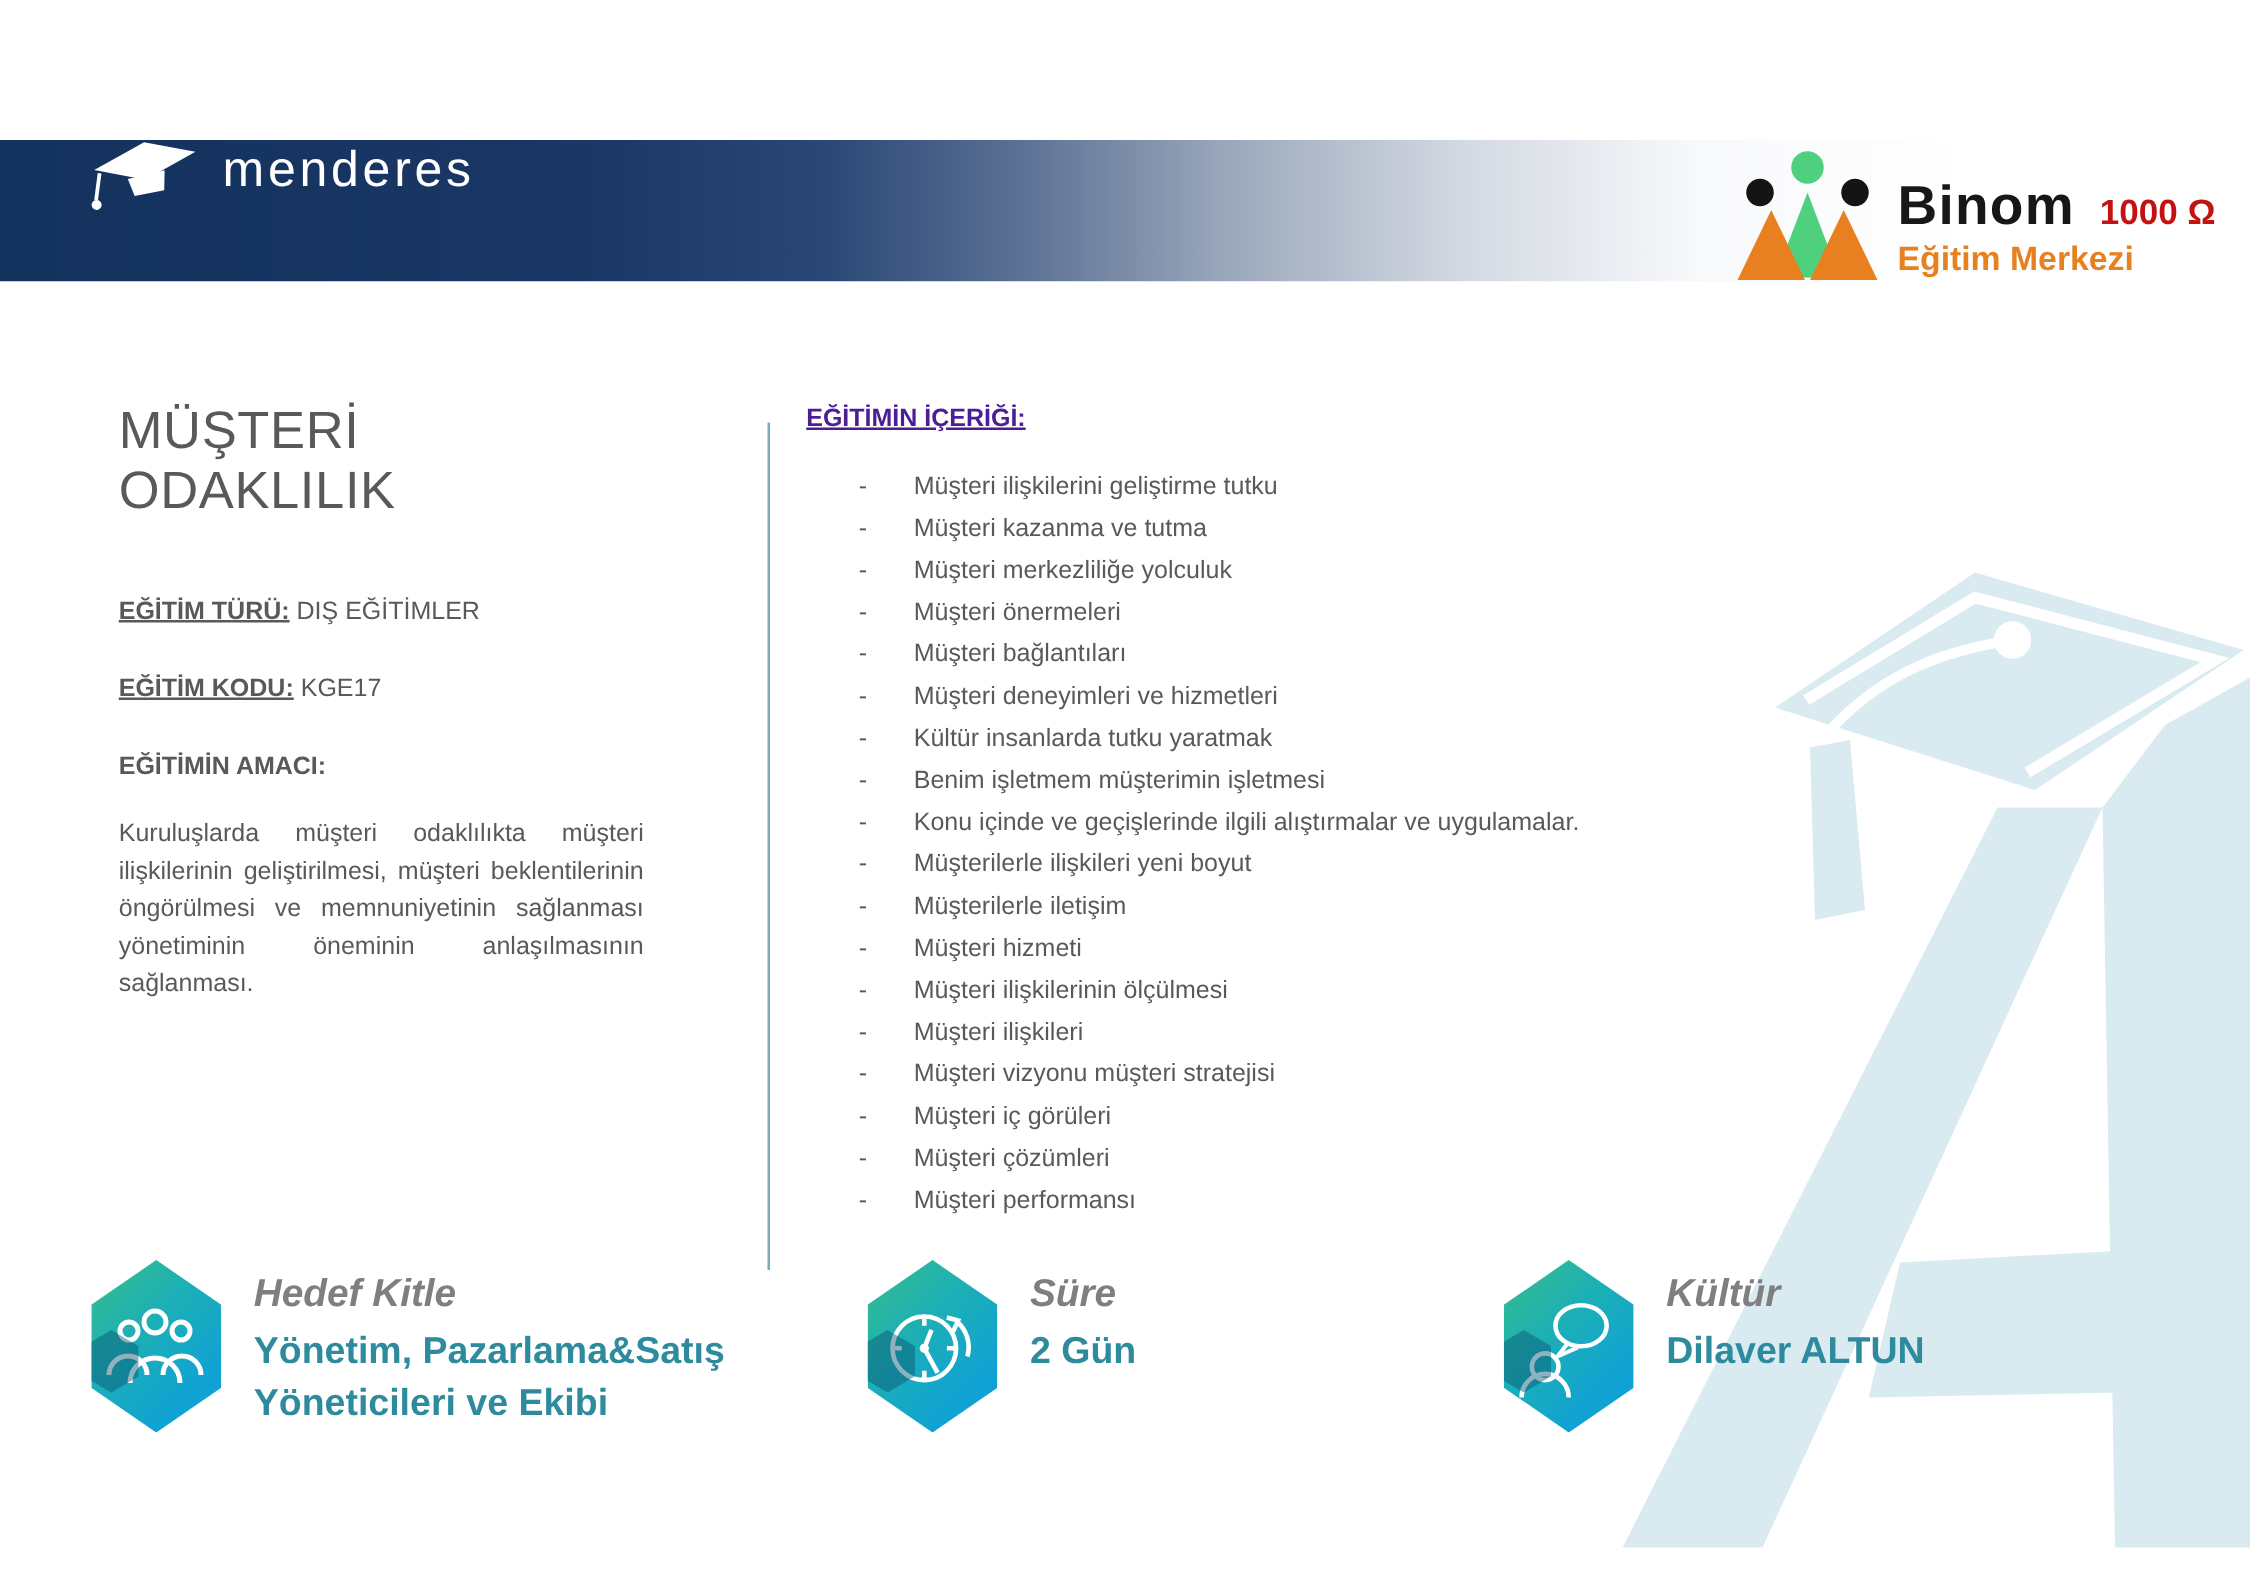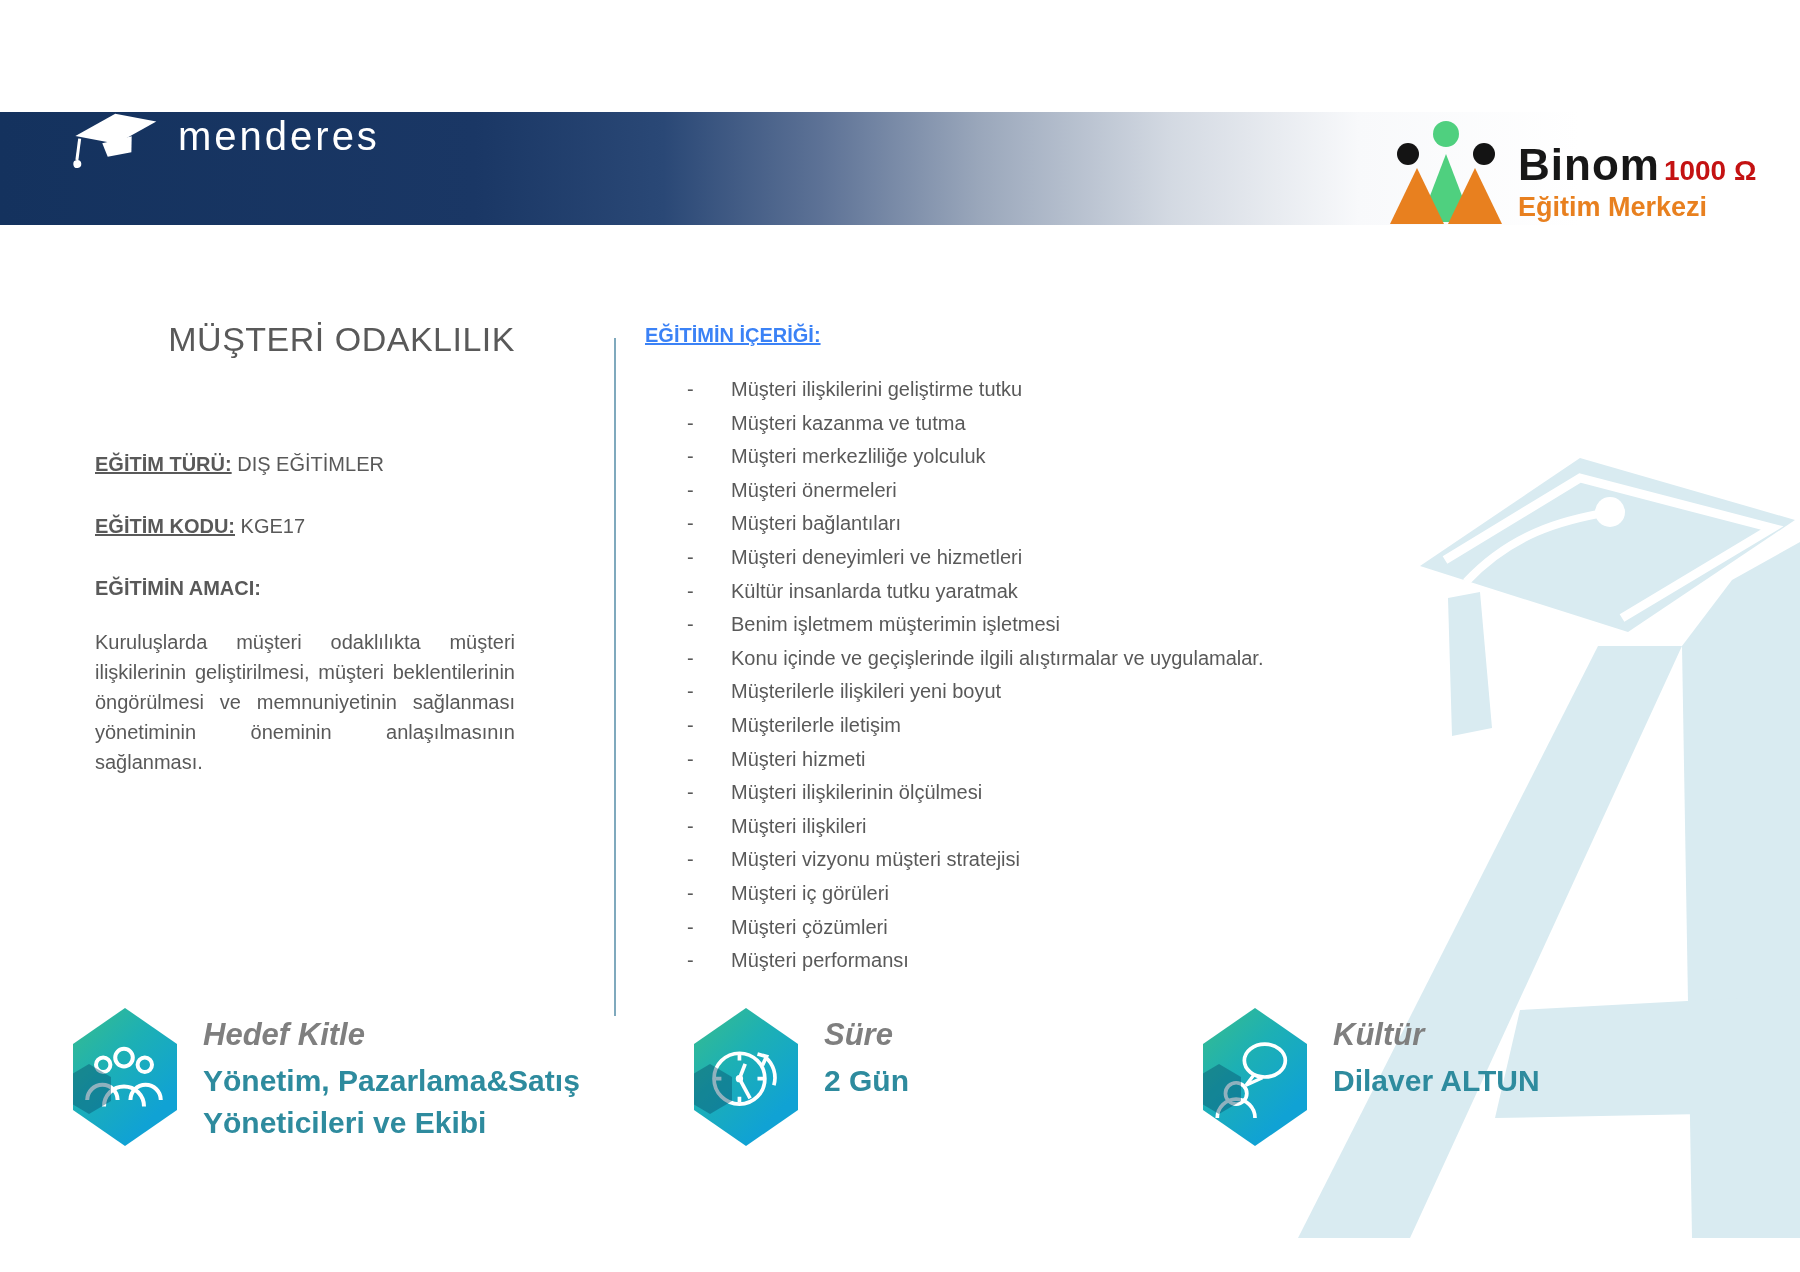--- a/index.html
+++ b/index.html
@@ -14,38 +14,38 @@
                #5d7296 52%,#9aa7bb 62%,#d3d9e2 74%,#f8f9fb 86%,#ffffff 100%);
   }
   .mlogo{position:absolute;left:80px;top:2px;color:#ffffff;}
   .mlogo-l1{font-size:40px;line-height:44px;letter-spacing:3px;padding-left:98px;}
   .mlogo-l2{font-style:italic;font-weight:bold;font-size:52px;line-height:56px;letter-spacing:4px;}
   .mlogo-l2::first-letter{font-size:80px;}
   .mlogo-cap{position:absolute;left:-14px;top:-6px;transform:rotate(-6deg);}
   
   .binom{position:absolute;left:1386px;top:116px;display:flex;gap:12px;}
   .binom-text{padding-top:24px;}
-  .binom-row1{display:flex;align-items:baseline;gap:4px;}
+  .binom-row1{display:flex;align-items:baseline;gap:20px;}
   .binom-name{font-size:44px;font-weight:800;color:#171717;letter-spacing:1px;}
   .binom-code{font-size:28px;font-weight:bold;color:#c41212;}
   .binom-sub{font-size:27px;font-weight:bold;color:#e8801f;margin-top:2px;}
   
   .watermark{position:absolute;left:1280px;top:450px;z-index:0;}
   
   .leftcol{position:absolute;left:95px;top:320px;width:420px;color:#595959;z-index:2;}
-  .course-title{font-size:34px;font-weight:400;margin:0 0 92px;letter-spacing:.5px;color:#595959;text-align:right;}
+  .course-title{font-size:42px;font-weight:400;margin:0 0 60px;letter-spacing:.5px;color:#595959;}
   .field{font-size:20px;margin:0 0 36px;line-height:26px;}
   .flabel{font-weight:bold;text-decoration:underline;}
   .purpose-label{font-size:20px;font-weight:bold;margin:0 0 26px;line-height:26px;}
   .para{font-size:20px;line-height:30px;text-align:justify;margin:0;}
   
   .divider{position:absolute;left:614px;top:338px;width:2px;height:678px;background:#7fa9bd;z-index:2;}
   
   .rightcol{position:absolute;left:645px;top:324px;width:724px;color:#595959;z-index:2;}
-  .content-heading{font-size:20px;font-weight:bold;text-decoration:underline;color:#3b82f6;margin:0 0 26px;}
+  .content-heading{font-size:20px;font-weight:bold;text-decoration:underline;color:#4c1d95;margin:0 0 26px;}
   .content-list{list-style:none;margin:0;padding:0;font-size:20px;}
   .content-list li{position:relative;padding-left:86px;line-height:33.6px;}
   .content-list li::before{content:"-";position:absolute;left:42px;}
   
   .features{position:absolute;left:0;top:1008px;width:1800px;height:220px;z-index:2;}
   .feat{position:absolute;top:0;display:flex;gap:26px;}
   .feat1{left:73px;}
   .feat2{left:694px;}
   .feat3{left:1203px;}
   .hex{width:104px;height:138px;position:relative;flex:0 0 auto;

